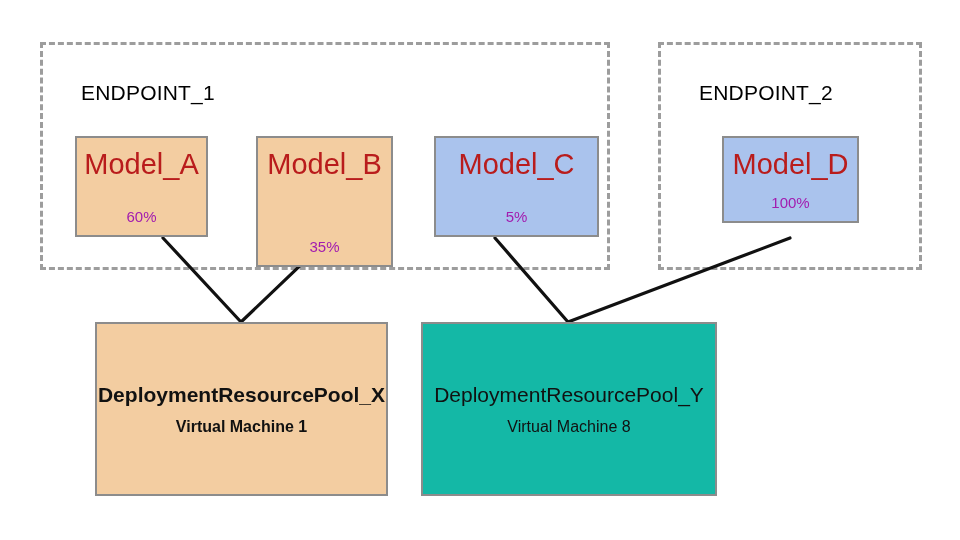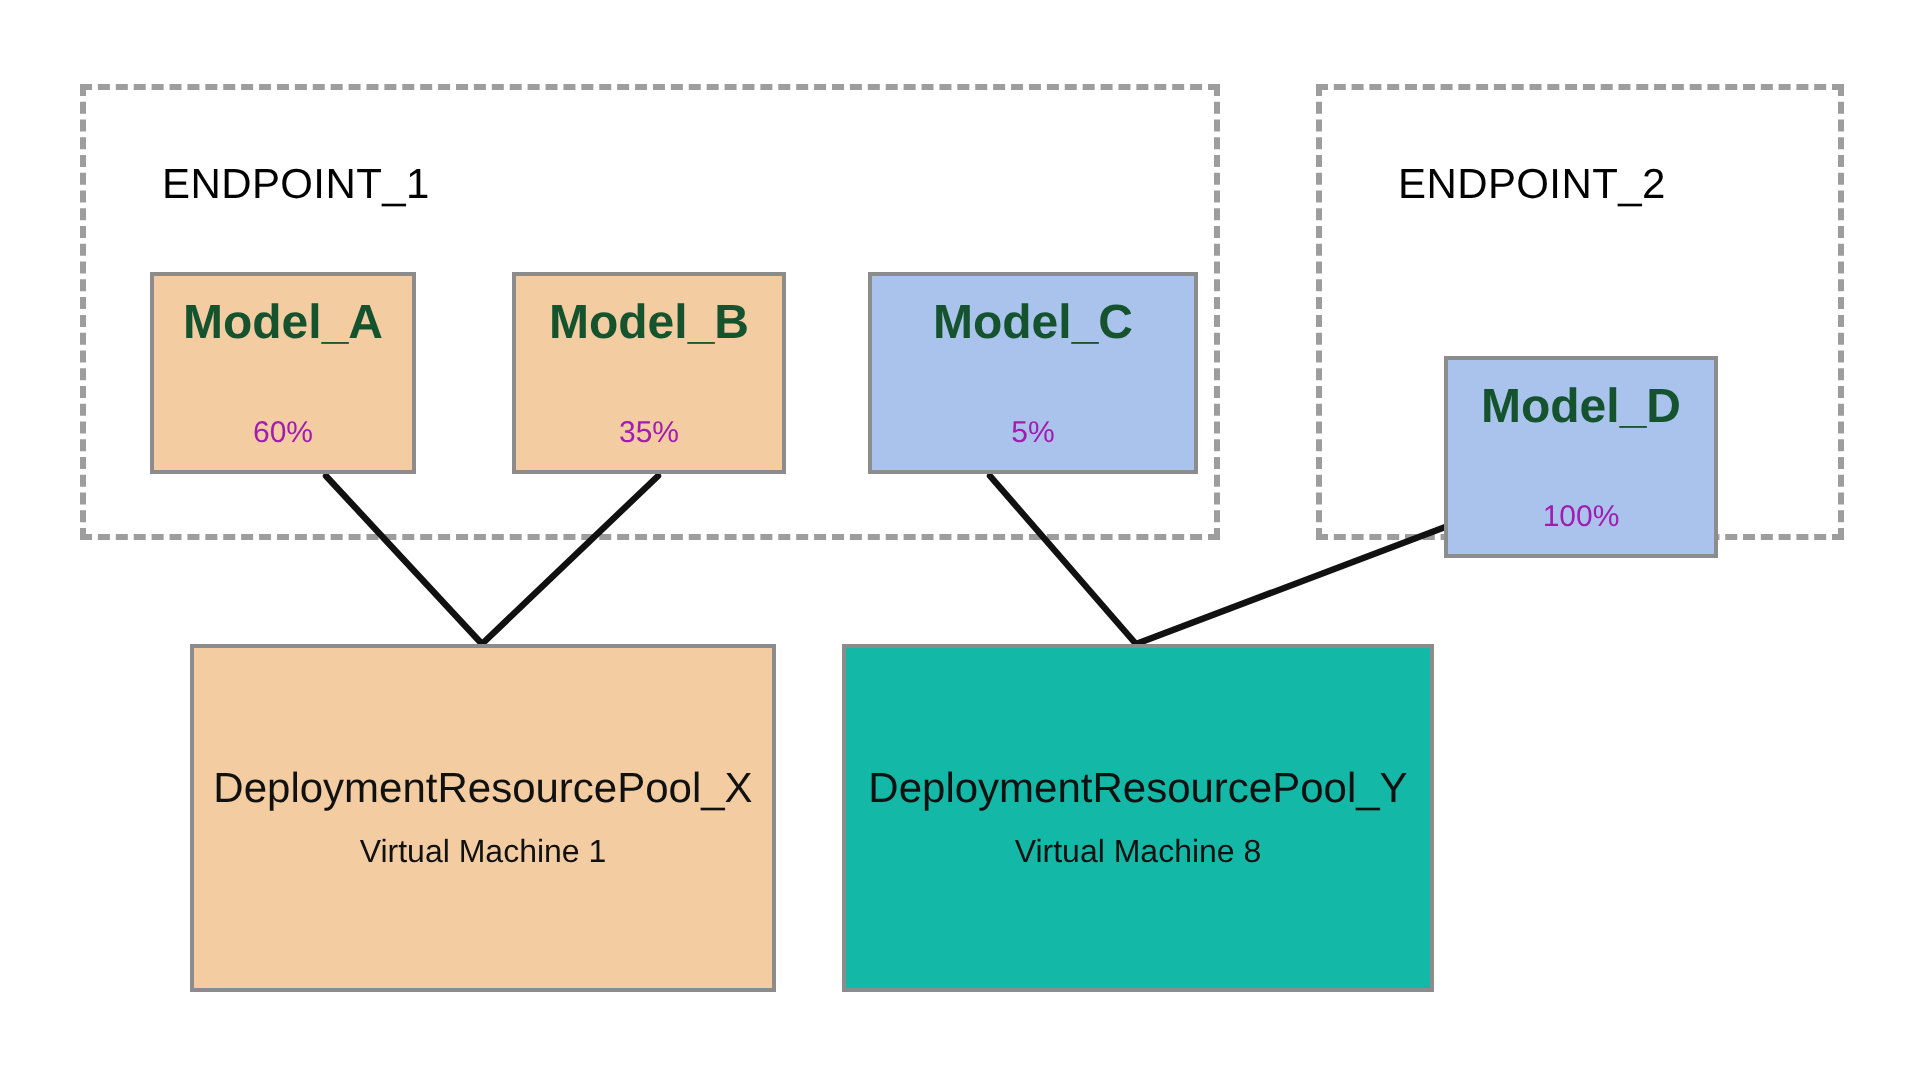--- a/index.html
+++ b/index.html
@@ -46,26 +46,25 @@
     box-sizing: border-box;
     border: 2px solid #8c8c8c;
     display: flex;
     flex-direction: column;
     align-items: center;
     justify-content: flex-start;
   }
   .model-box.orange { background: #f3cda1; }
   .model-box.blue   { background: #aac3ed; }
   .model-name {
-    font-size: 24px;
-    color: #14532d;
+    font-size: 29px;
+    color: #b91c1c;
     margin-top: 10px;
     line-height: 1.15;
     white-space: nowrap;
-    font-weight: bold;
   }
   .model-pct {
     position: absolute;
     bottom: 10px;
     font-size: 15px;
     color: #a21caf;
     white-space: nowrap;
   }
 
   
@@ -120,36 +119,36 @@
     <line id="edge-1" stroke="#111111" stroke-width="3.2" stroke-linecap="round" x1="329" y1="238" x2="241" y2="322"></line>
     <line id="edge-2" stroke="#111111" stroke-width="3.2" stroke-linecap="round" x1="495" y1="238" x2="568" y2="322"></line>
     <line id="edge-3" stroke="#111111" stroke-width="3.2" stroke-linecap="round" x1="790" y1="238" x2="568" y2="322"></line>
   </svg>
 
   <div class="model-box orange" id="model-box-0" style="left: 75px; top: 136px; width: 133px; height: 101px;">
     <span class="model-name">Model_A</span>
     <span class="model-pct">60%</span>
   </div>
 
-  <div class="model-box orange" id="model-box-1" style="left: 256px; top: 136px; width: 137px; height: 101px;">
+  <div class="model-box orange" id="model-box-1" style="left: 256px; top: 136px; width: 137px; height: 131px;">
     <span class="model-name">Model_B</span>
     <span class="model-pct">35%</span>
   </div>
 
   <div class="model-box blue" id="model-box-2" style="left: 434px; top: 136px; width: 165px; height: 101px;">
     <span class="model-name">Model_C</span>
     <span class="model-pct">5%</span>
   </div>
 
-  <div class="model-box blue" id="model-box-3" style="left: 722px; top: 136px; width: 137px; height: 101px; margin-top: 42px;">
+  <div class="model-box blue" id="model-box-3" style="left: 722px; top: 136px; width: 137px; height: 87px;">
     <span class="model-name">Model_D</span>
     <span class="model-pct">100%</span>
   </div>
 
-  <div class="pool-box orange" id="pool-box-0" style="left: 95px; top: 322px; width: 293px; height: 174px;">
+  <div class="pool-box orange" id="pool-box-0" style="left: 95px; top: 322px; width: 293px; height: 174px; font-weight: bold;">
     <span class="pool-title">DeploymentResourcePool_X</span>
     <span class="pool-sub">Virtual Machine 1</span>
   </div>
 
   <div class="pool-box blue" id="pool-box-1" style="left: 421px; top: 322px; width: 296px; height: 174px;">
     <span class="pool-title">DeploymentResourcePool_Y</span>
     <span class="pool-sub">Virtual Machine 8</span>
   </div>
 
 </div>

